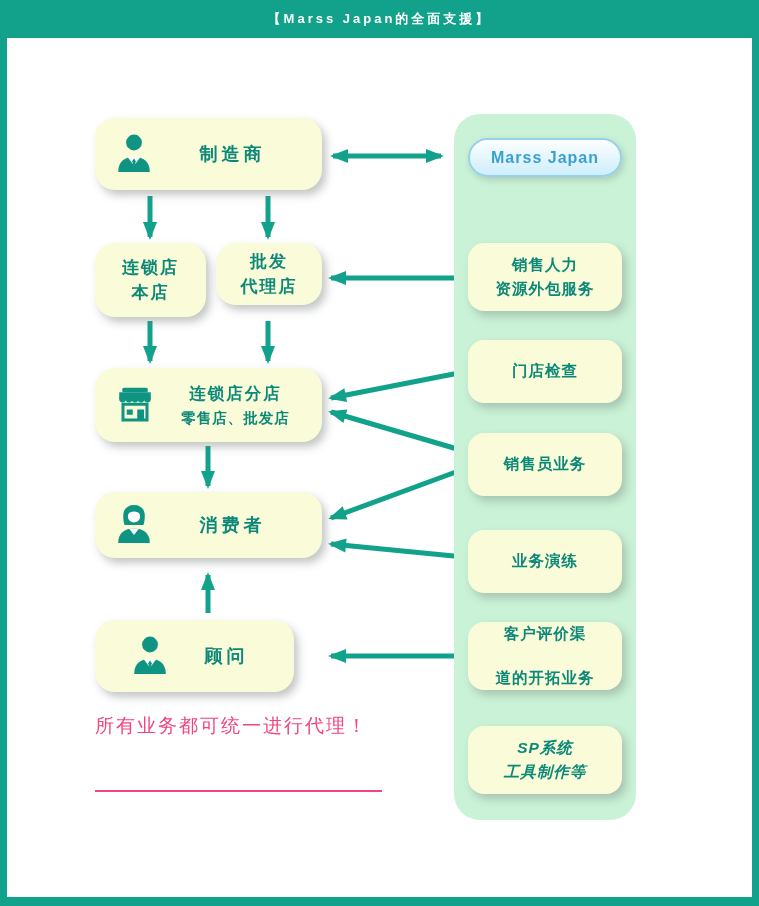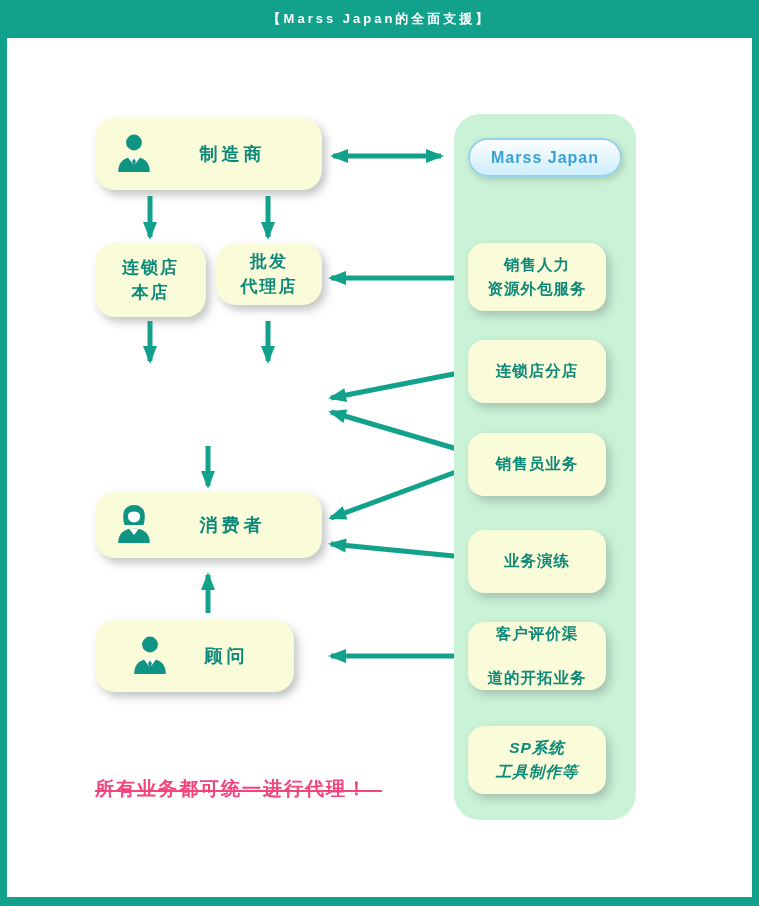--- a/index.html
+++ b/index.html
@@ -17,31 +17,31 @@
     display:flex;align-items:center;color:#0C8878;font-weight:bold;}
   .node .label{flex:1;text-align:center;font-size:18px;letter-spacing:4px;padding-right:14px;}
   .node .icon{margin-left:16px;flex:0 0 auto;}
   .node2{flex-direction:column;justify-content:center;text-align:center;
     font-size:17px;letter-spacing:2px;line-height:1.5;}
   .branch-text{flex:1;text-align:center;padding-right:10px;line-height:1.55;}
   .branch-text .l1{font-size:16.5px;letter-spacing:2px;}
   .branch-text .l2{font-size:14.5px;letter-spacing:1px;}
   .panel{position:absolute;left:454px;top:114px;width:182px;height:706px;
     background:#C9F2D6;border-radius:26px;}
-  .svc{position:absolute;left:468px;width:138px;background:#FAFBD9;border-radius:16px;
+  .svc{position:absolute;left:468px;width:154px;background:#FAFBD9;border-radius:16px;
     box-shadow:4px 5px 9px rgba(110,120,115,.38);
     display:flex;flex-direction:column;align-items:center;justify-content:center;
     color:#0C8878;font-weight:bold;font-size:15.5px;letter-spacing:1px;line-height:1.55;text-align:center;}
   .brand{position:absolute;left:468px;top:138px;width:154px;height:39px;border-radius:20px;
     background:linear-gradient(#fdfeff,#cdeefb);border:2px solid #97d2ec;box-sizing:border-box;
     display:flex;align-items:center;justify-content:center;
     color:#3AA0D4;font-size:16px;font-weight:bold;letter-spacing:1px;
     box-shadow:2px 3px 6px rgba(110,120,115,.3);}
-  .note{position:absolute;left:95px;top:776px;color:#F4447C;font-size:19px;
-    font-weight:bold;letter-spacing:2px;}
+  .note{position:absolute;left:95px;top:713px;color:#F4447C;font-size:19px;
+    font-weight:normal;letter-spacing:2px;}
   .note-line{position:absolute;left:95px;top:790px;width:287px;height:2px;background:#F4447C;}
   .arrows{position:absolute;left:0;top:0;width:759px;height:906px;pointer-events:none;}
   .arrows line{stroke:#12A28C;stroke-width:5;}
 </style>
 </head>
 <body>
 
 <div class="page">
 
   <div class="titlebar">
@@ -85,20 +85,38 @@
   <div class="node node2" style="left:95px;top:243px;width:111px;height:74px;">
     <span>连锁店</span>
     <span>本店</span>
   </div>
 
   <div class="node node2" style="left:216px;top:243px;width:106px;height:62px;">
     <span>批发</span>
     <span>代理店</span>
   </div>
 
+  <div class="node" style="left:95px;top:368px;width:227px;height:74px;">
+    <svg class="icon" viewBox="0 0 64 64" width="48" height="48">
+      <rect x="15" y="9" width="34" height="6" rx="2" fill="#0F9483"></rect>
+      <rect x="11" y="15" width="42" height="9" fill="#0F9483"></rect>
+      <circle cx="15.5" cy="24" r="4.5" fill="#0F9483"></circle>
+      <circle cx="24" cy="24" r="4.5" fill="#0F9483"></circle>
+      <circle cx="32" cy="24" r="4.5" fill="#0F9483"></circle>
+      <circle cx="40" cy="24" r="4.5" fill="#0F9483"></circle>
+      <circle cx="48.5" cy="24" r="4.5" fill="#0F9483"></circle>
+      <path d="M16 31 H48 V52 H16 Z" fill="none" stroke="#0F9483" stroke-width="4"></path>
+      <rect x="35" y="38" width="9" height="14" fill="#0F9483"></rect>
+      <rect x="21" y="38" width="8" height="7" fill="#0F9483"></rect>
+    </svg>
+    <span class="branch-text">
+      <div class="l1">连锁店分店</div>
+      <div class="l2">零售店、批发店</div>
+    </span>
+  </div>
 
   <div class="node" style="left:95px;top:492px;width:227px;height:66px;">
     <svg class="icon" viewBox="0 0 64 64" width="46" height="46">
       <path d="M32 4 C42 4 47 11 47 19 C47 28 45 32 45 32 L19 32 C19 32 17 28 17 19 C17 11 22 4 32 4 Z" fill="#0F9483"></path>
       <circle cx="32" cy="20" r="8.5" fill="#FFFFFF"></circle>
       <path d="M23 17 C24 9 29 7 32 7 C35 7 40 9 41 17 C37 12 27 12 23 17 Z" fill="#0F9483"></path>
       <path d="M10 57 C10 43 19 37 32 37 C45 37 54 43 54 57 Z" fill="#0F9483"></path>
       <path d="M25 37 L32 46 L39 37 Z" fill="#FFFFFF"></path>
     </svg>
     <span class="label">消费者</span>
@@ -119,21 +137,21 @@
   <div class="brand">
     <span>Marss Japan</span>
   </div>
 
   <div class="svc" style="top:243px;height:68px;">
     <span>销售人力</span>
     <span>资源外包服务</span>
   </div>
 
   <div class="svc" style="top:340px;height:63px;">
-    <span>连锁店分店</span>
+    <span>门店检查</span>
   </div>
 
   <div class="svc" style="top:433px;height:63px;">
     <span>销售员业务</span>
   </div>
 
   <div class="svc" style="top:530px;height:63px;">
     <span>业务演练</span>
   </div>
 

